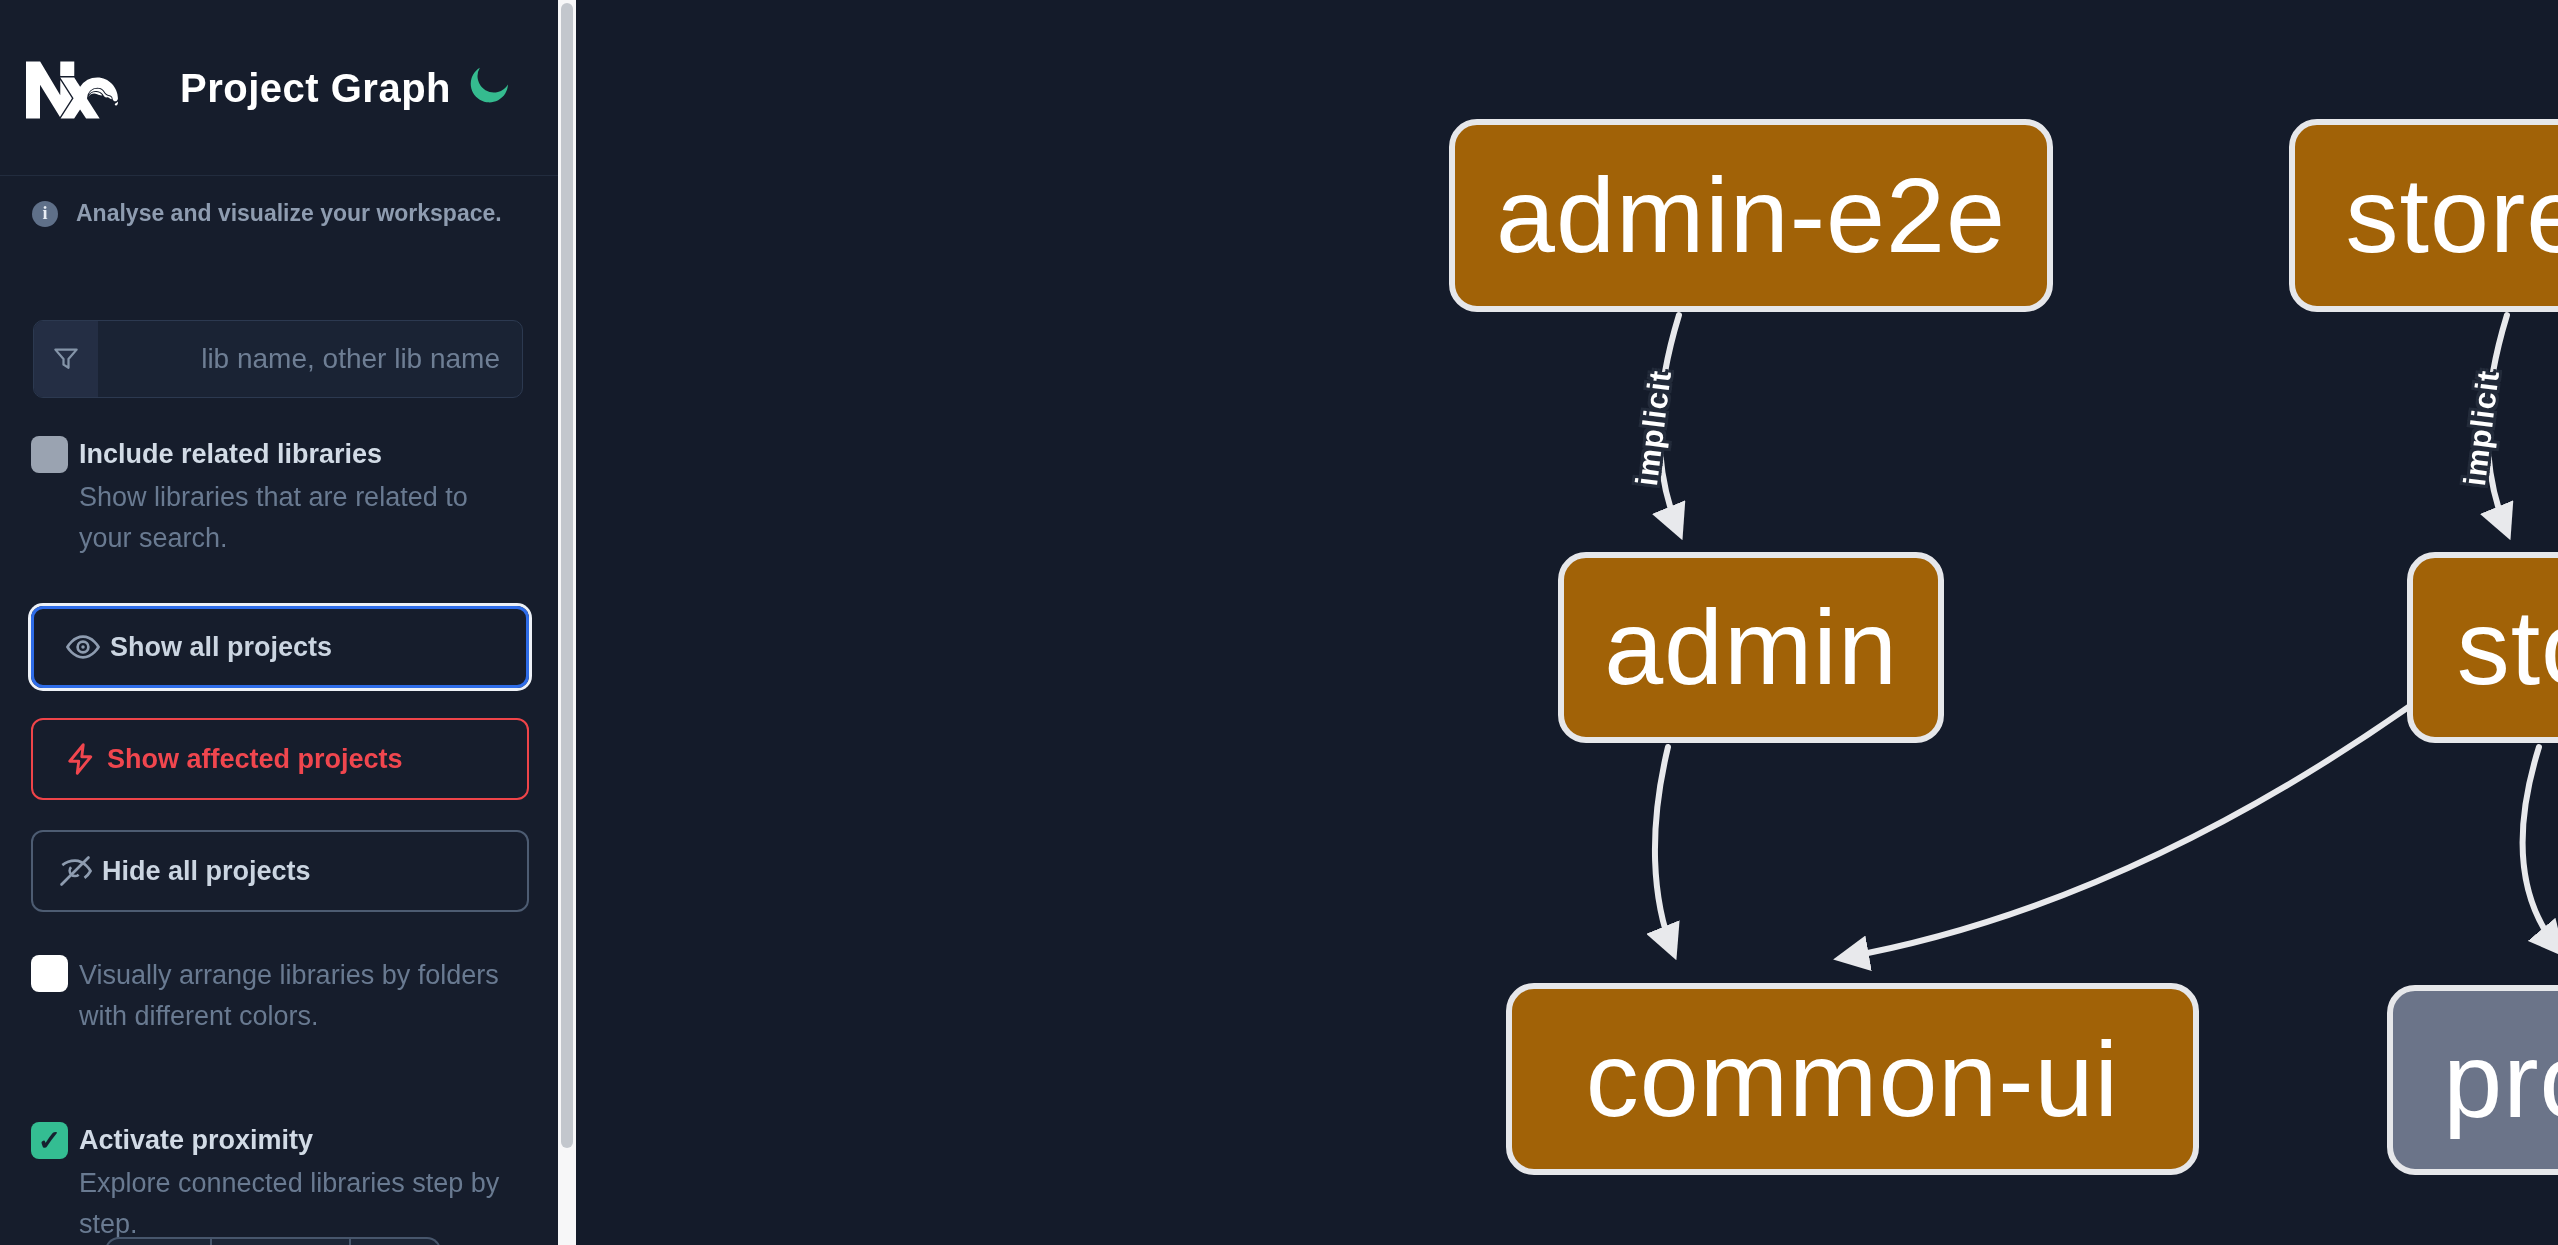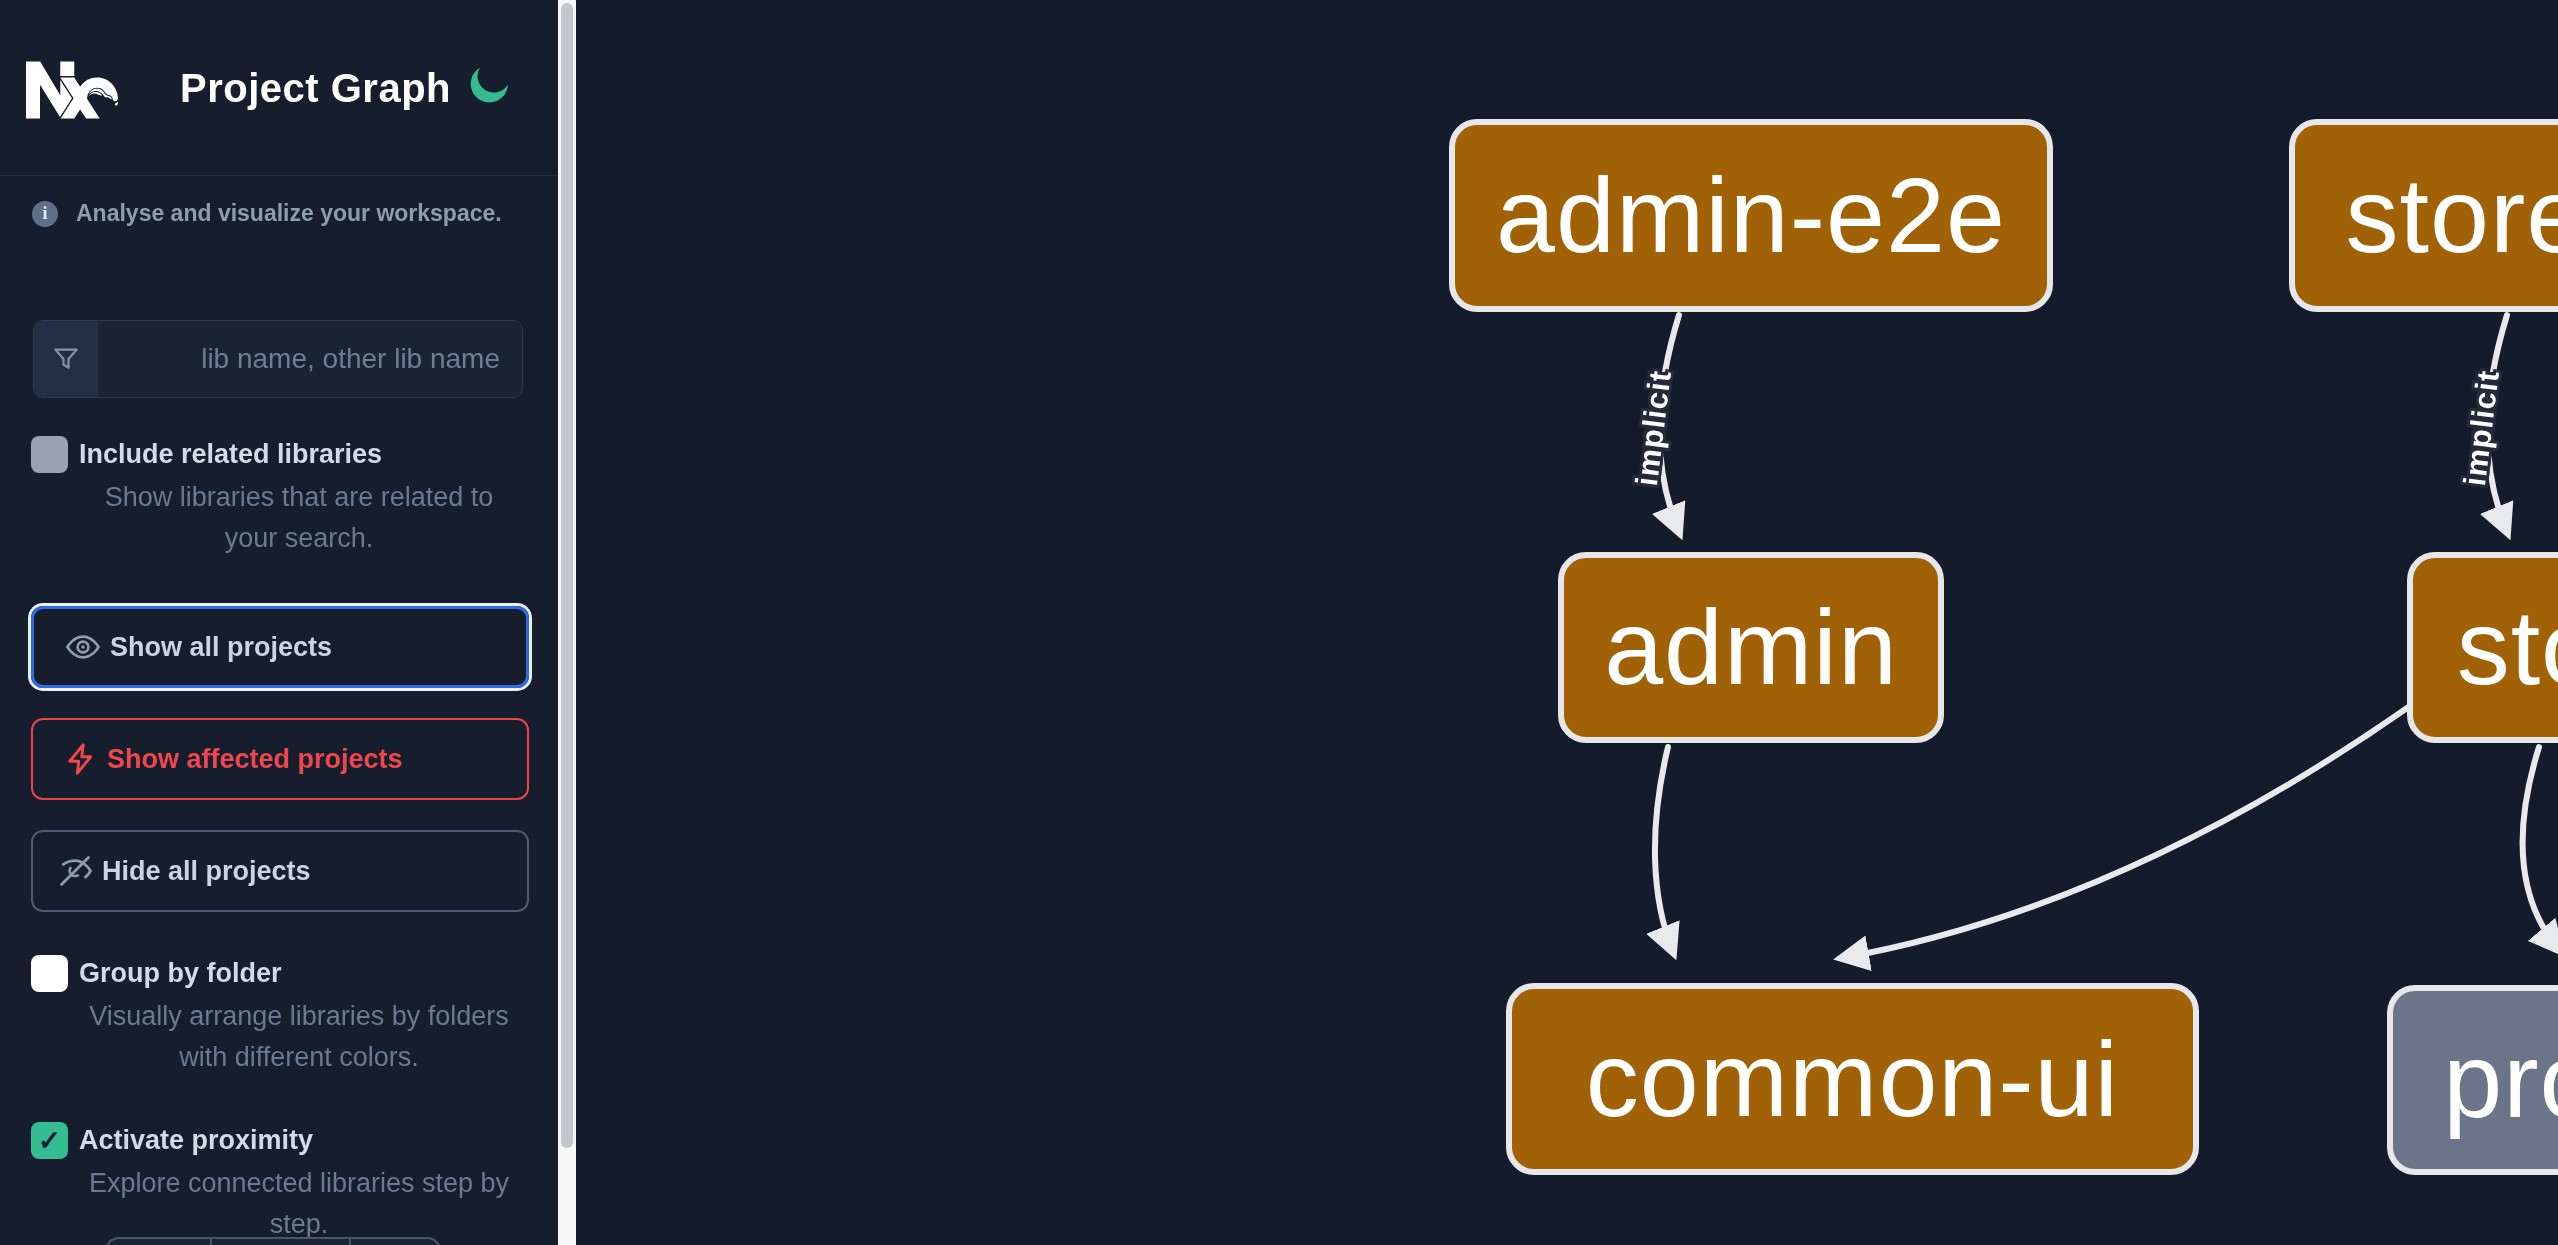--- a/index.html
+++ b/index.html
@@ -27,21 +27,21 @@
                   font-size:28px; padding:0 22px; font-family:"Liberation Sans", sans-serif;text-align:right; }
   .search-input::placeholder { color:#6e7e94; }
 
   .toggle-row { position:absolute; left:31px; width:496px; }
   .cbx { position:absolute; left:0; top:2px; width:37px; height:37px; border-radius:8px; cursor:pointer; }
   .cbx.gray  { background:#9aa3b1; }
   .cbx.white { background:#ffffff; }
   .cbx.green { background:#34bd92; display:flex; align-items:center; justify-content:center;
                color:#16202f; font-size:28px; font-weight:700; }
   .toggle-label { margin-left:48px; font-size:27px; font-weight:600; color:#d2dbe6; line-height:41px; }
-  .toggle-desc  { margin-left:48px; width:440px; font-size:27px; color:#697a91; line-height:41px; margin-top:2px;text-align:center; }
+  .toggle-desc  { margin-left:48px; width:440px; font-size:27px; color:#697a91; line-height:41px; margin-top:2px; }
 
   .sb-btn { position:absolute; left:31px; width:498px; height:82px; border-radius:12px;
             background:transparent; display:flex; align-items:center; gap:8px; padding-left:30px; cursor:pointer; }
   .sb-btn .lbl { font-size:27px; font-weight:600; color:#cbd5e1; }
   .sb-btn.focused  { border:3px solid #2e6ce8; box-shadow:0 0 0 3px #edf1f7; }
   .sb-btn.affected { border:2px solid #ef4449; }
   .sb-btn.affected .lbl { color:#f0464e; }
   .sb-btn.plain    { border:2px solid #4d5c72;padding-left:23px; }
 
   .seg-partial { position:absolute; left:105px; top:1237px; width:336px; height:30px;
@@ -162,21 +162,20 @@
           <path d="M4 5.5c2-1.6 4.6-2.8 8-2.8 6.3 0 9.8 6.5 9.8 6.5s-1.3 2.4-3.8 4.3" transform="translate(0,2.8)"></path>
           <path d="M9.5 9.5a3.4 3.4 0 0 0 4.8 4.8"></path>
           <path d="M3.5 20.5 20.5 3.5" stroke-linecap="round"></path>
         </svg>
       </span>
       <span class="lbl">Hide all projects</span>
     </div>
 
     <div class="toggle-row" style="top:953px;">
       <span class="cbx white"></span>
-      <div class="toggle-label">Group by folder</div>
       <div class="toggle-desc">Visually arrange libraries by folders with different colors.</div>
     </div>
 
     <div class="toggle-row" style="top:1120px;">
       <span class="cbx green">
         <span>✓</span>
       </span>
       <div class="toggle-label">Activate proximity</div>
       <div class="toggle-desc">Explore connected libraries step by step.</div>
     </div>

